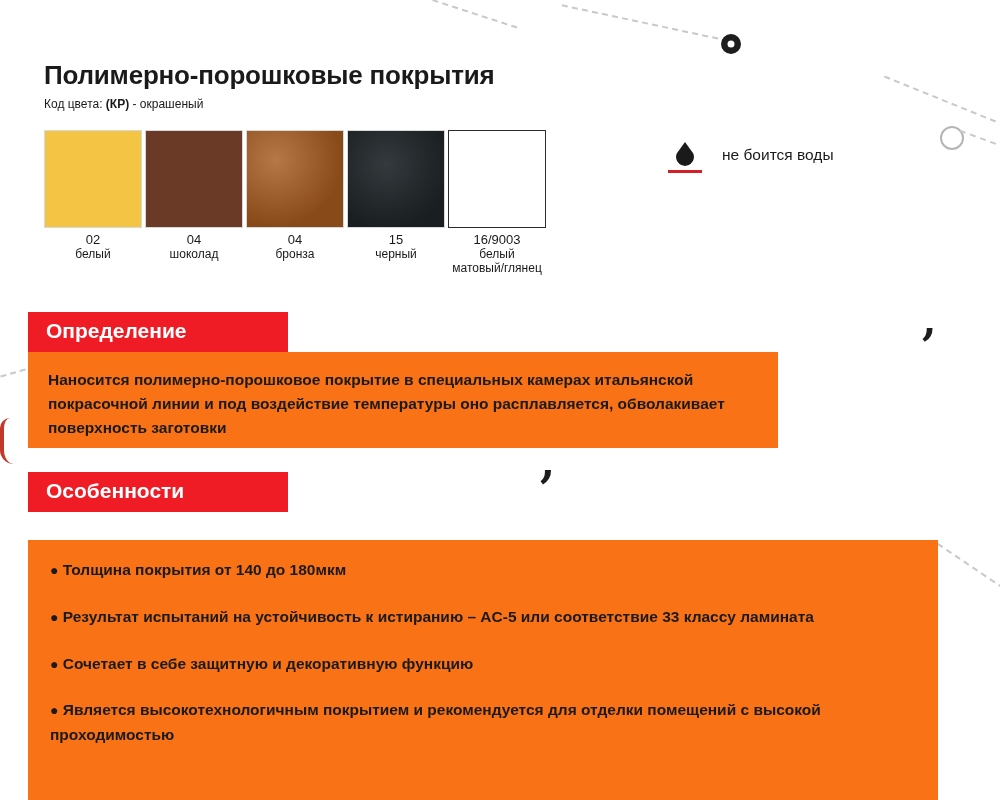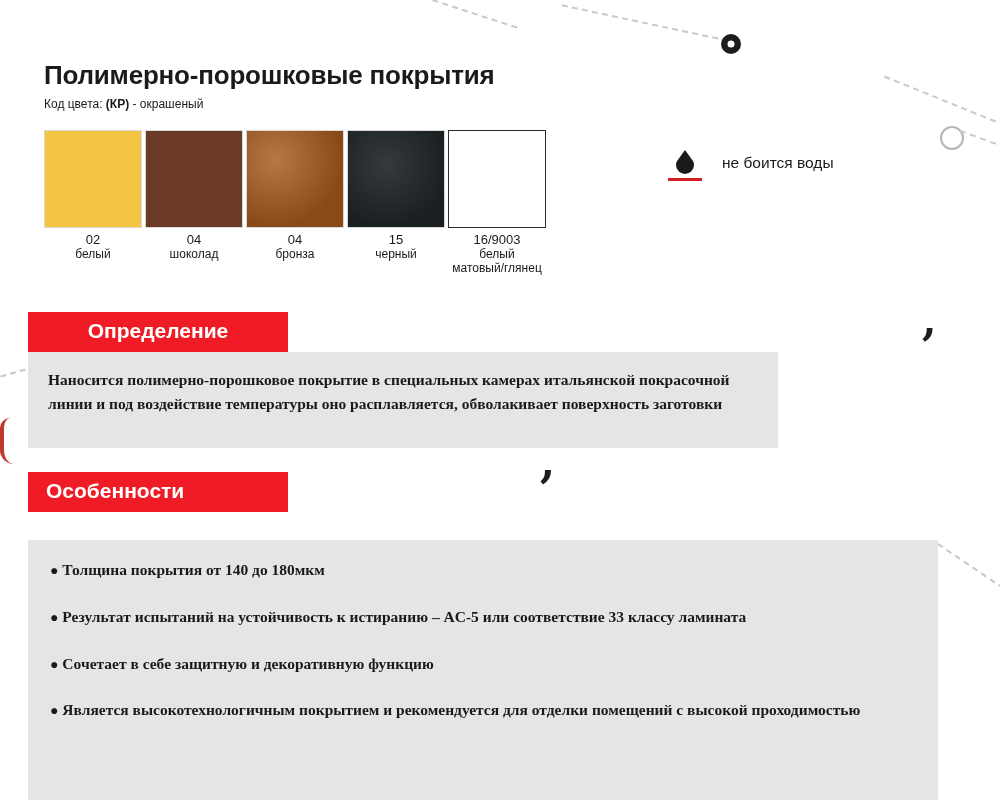--- a/index.html
+++ b/index.html
@@ -114,21 +114,20 @@
     font-size: 12px;
     color: #1a1a1a;
   }
 
   
   .features {
     position: absolute;
     left: 664px;
     top: 140px;
     width: 300px;
-    margin-top: 8px;
   }
   .feature {
     display: flex;
     align-items: flex-start;
     gap: 14px;
     margin-bottom: 26px;
   }
   .feature-icon {
     width: 44px;
     min-width: 44px;
@@ -182,29 +181,27 @@
     position: absolute;
     background: #ef1c25;
     color: #ffffff;
     font-size: 21px;
     font-weight: 700;
     padding: 7px 18px 9px 18px;
     box-sizing: border-box;
   }
   .section-body {
     position: absolute;
-    background: #e5e5e5;
+    background: #f97316;
     box-sizing: border-box;
-    font-family: Liberation Serif, serif;
   }
   .definition-label {
     left: 28px;
     top: 312px;
     width: 260px;
-    text-align: center;
   }
   .definition-body {
     left: 28px;
     top: 352px;
     width: 750px;
     height: 96px;
     padding: 16px 20px 0 20px;
     font-size: 15.5px;
     line-height: 1.55;
     font-weight: 600;

